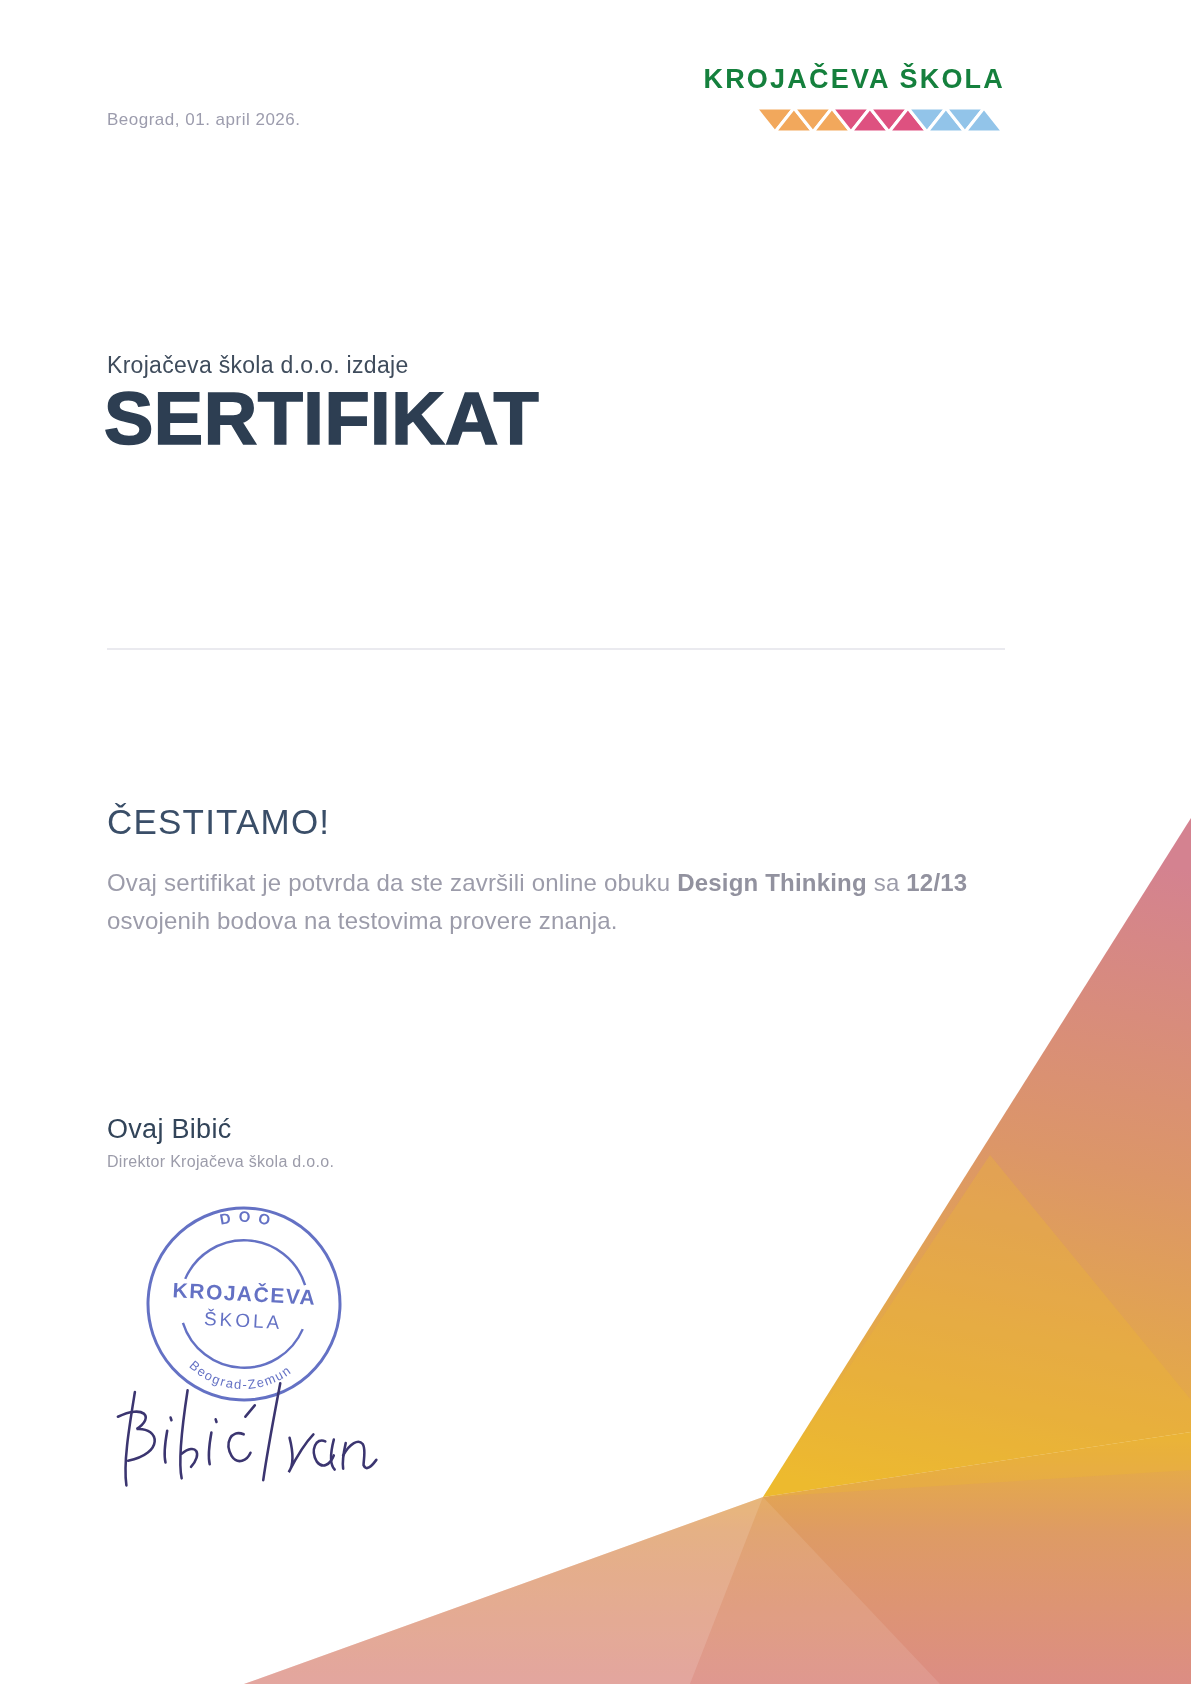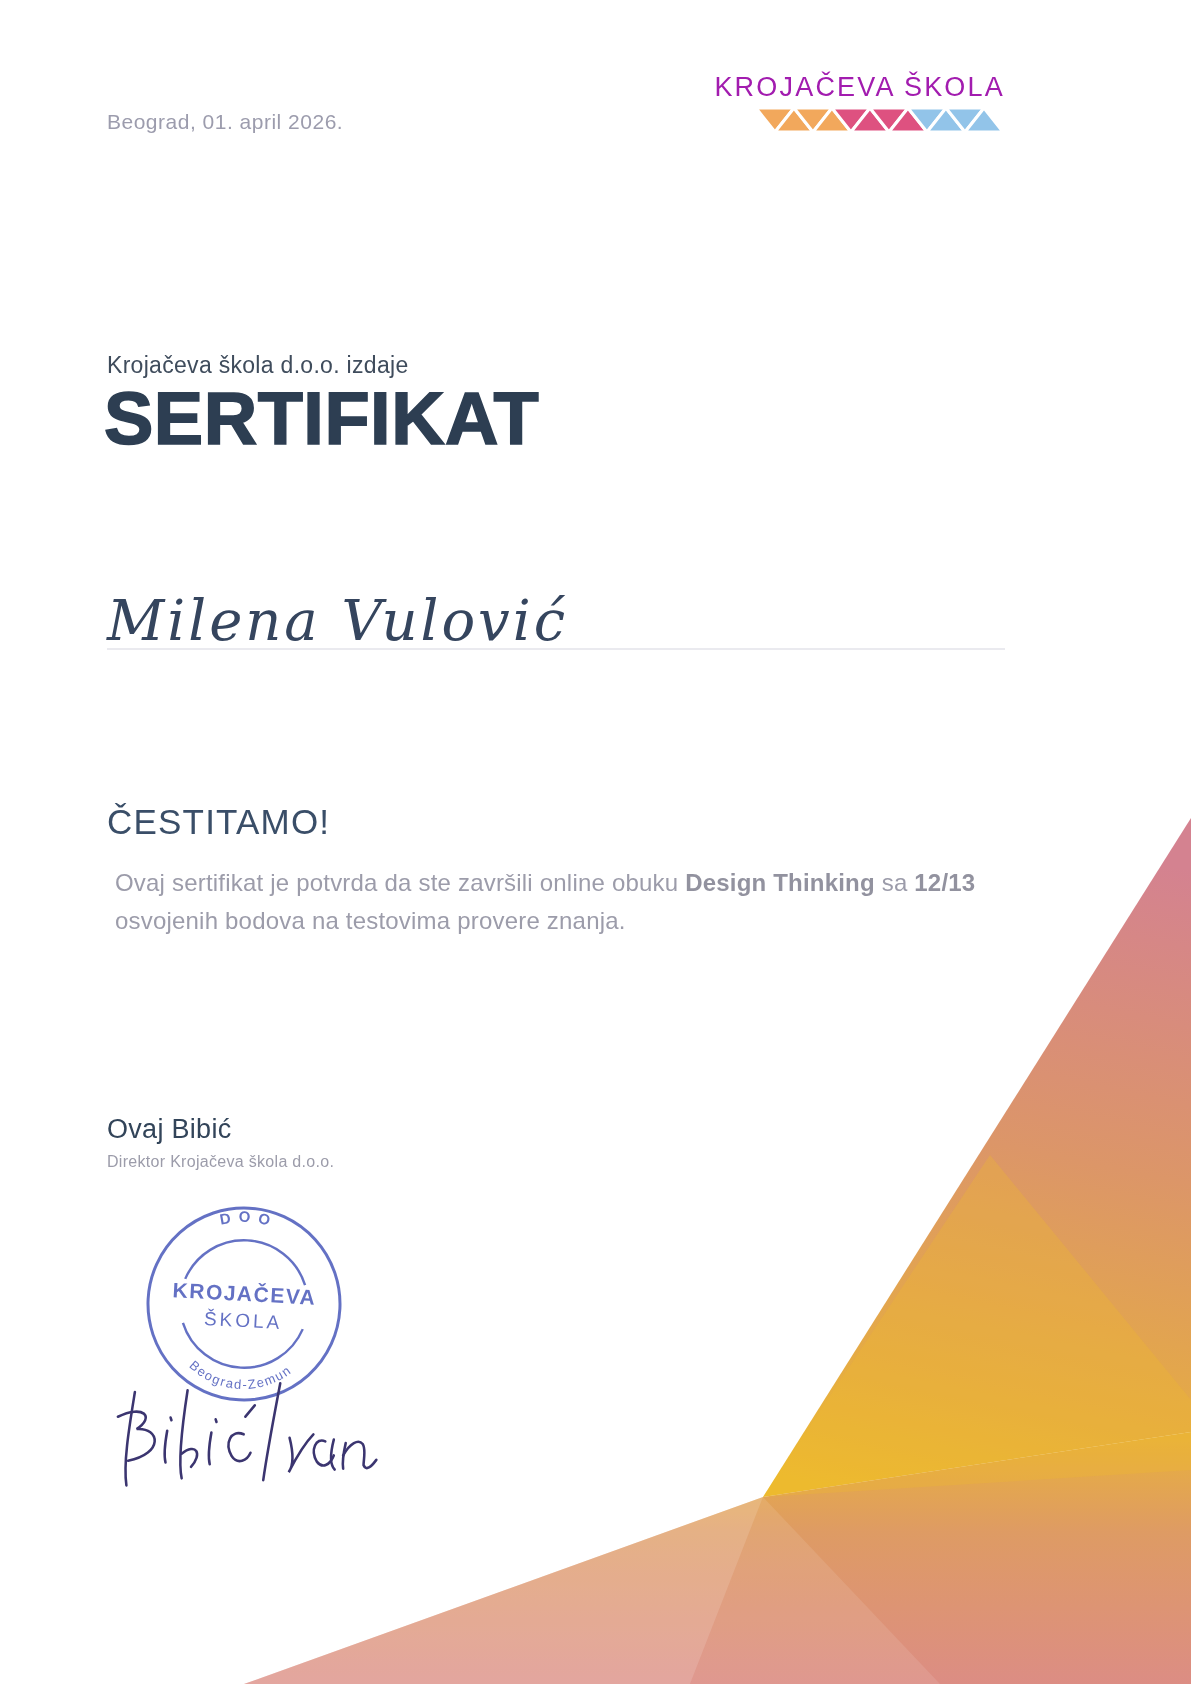--- a/index.html
+++ b/index.html
@@ -11,26 +11,26 @@
     font-family:"Liberation Sans", sans-serif;
     margin:0 auto;
   }
   .abs{position:absolute;}
   
   .bg-decor{position:absolute;left:0;top:0;width:1191px;height:1684px;z-index:0;}
   .content{position:absolute;left:0;top:0;width:100%;height:100%;z-index:1;}
 
   .date-line{
     left:107px;top:110px;
-    font-size:21px;color:#9C9CAD;letter-spacing:0.5px;
+    font-size:17px;color:#9C9CAD;letter-spacing:0.5px;
   }
   .logo-text{
     right:186px;top:64px;
-    font-size:27px;color:#a21caf;letter-spacing:2.2px;
-    font-weight:400;white-space:nowrap;margin-top:8px;
+    font-size:27px;color:#15803d;letter-spacing:2.2px;
+    font-weight:700;white-space:nowrap;
   }
   .logo-band{right:188px;top:107px;width:247px;height:27px;}
 
   .issuer-line{
     left:107px;top:352px;
     font-size:23px;color:#3F4C5C;letter-spacing:0.3px;
   }
   .cert-title{
     left:104px;top:376px;
     font-size:74px;font-weight:700;color:#2D3E52;
@@ -47,21 +47,21 @@
   .name-underline{
     left:107px;top:648px;width:898px;height:2px;
     background:#EAEAEF;
   }
   .congrats-heading{
     left:107px;top:788px;
     font-size:35px;color:#3A4E68;letter-spacing:1.2px;margin-top:14px;
   }
   .congrats-body{
     left:107px;top:864px;width:885px;
-    font-size:24px;line-height:38px;color:#9C9CAA;letter-spacing:0.2px;margin-left:8px;
+    font-size:24px;line-height:38px;color:#9C9CAA;letter-spacing:0.2px;
   }
   .congrats-body .b{font-weight:700;color:#92929F;}
   .signer-name{
     left:107px;top:1114px;
     font-size:27px;color:#324459;letter-spacing:0.3px;
   }
   .signer-title{
     left:107px;top:1153px;
     font-size:16px;color:#9C9CAA;letter-spacing:0.3px;
   }
@@ -115,21 +115,20 @@
         <polygon points="171,25 209,25 190,1" fill="#92C4E9"></polygon>
         <polygon points="190,1 228,1 209,25" fill="#92C4E9"></polygon>
         <polygon points="209,25 247,25 228,1" fill="#92C4E9"></polygon>
       </g>
     </svg>
 
     <div class="abs cert-title">SERTIFIKAT</div>
     <div class="abs issuer-line">Krojačeva škola d.o.o. izdaje</div>
 
     <div class="abs name-underline"></div>
-    <div class="abs recipient-name">Milena Vulović</div>
 
     <div class="abs congrats-heading">ČESTITAMO!</div>
     <div class="abs congrats-body">
       <span>Ovaj sertifikat je potvrda da ste završili online obuku </span><span class="b">Design Thinking</span><span> sa </span><span class="b">12/13</span><span> osvojenih bodova na testovima provere znanja.</span>
     </div>
 
     <div class="abs signer-name">Ovaj Bibić</div>
     <div class="abs signer-title">Direktor Krojačeva škola d.o.o.</div>
 
     <svg class="abs stamp" viewBox="0 0 206 206">

